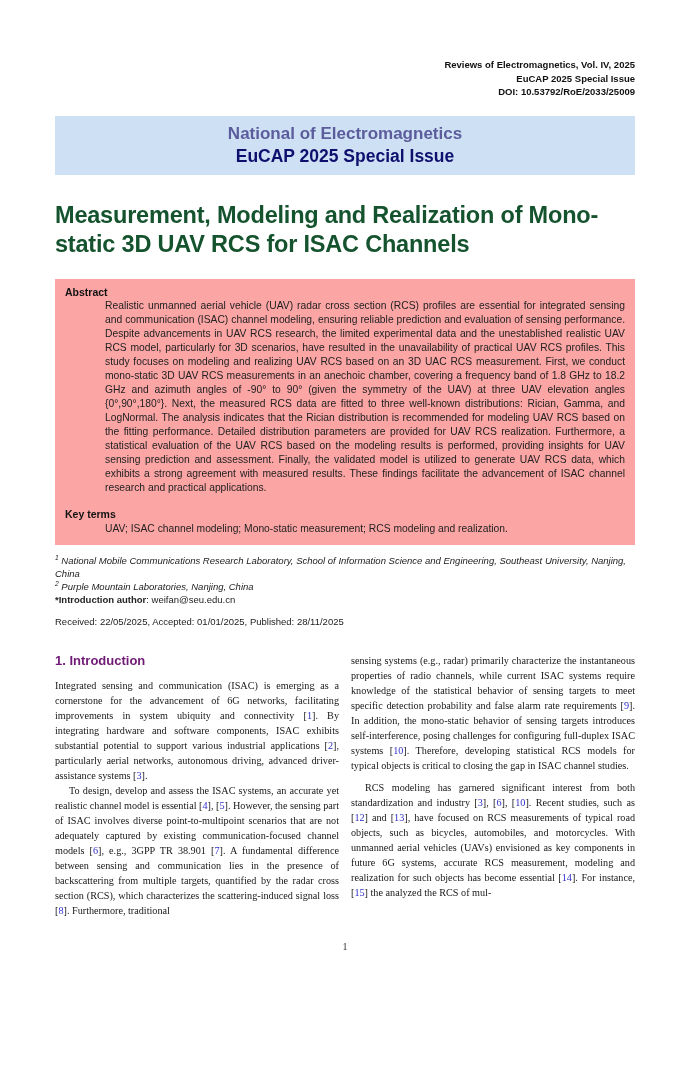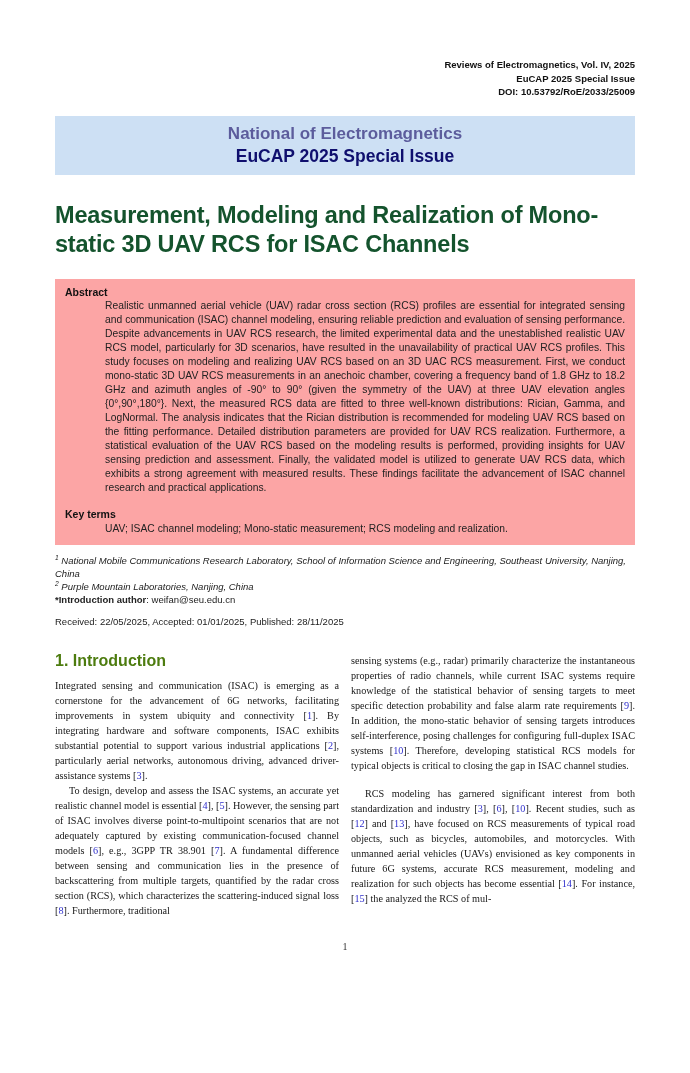--- a/index.html
+++ b/index.html
@@ -78,34 +78,34 @@
 
   
   .columns {
     margin-top:26px;
     display:flex;
     gap:12px;
   }
   .col { width:284px; }
   .section-heading {
     font-weight:bold;
-    font-size:16px;
+    font-size:13px;
     line-height:16px;
-    color:#4d7c0f;
+    color:#701a75;
     margin-bottom:9px;
   }
   .body-p {
     font-family:"Liberation Serif", serif;
     font-size:10.2px;
     line-height:15px;
     text-align:justify;
     color:#161616;
   }
   .indent { text-indent:14px; }
-  .pgap { margin-top:13px; }
+  .pgap { margin-top:7px; }
   .cite { color:#2e2ecc; }
   sup { line-height:0; vertical-align:super; }
 
   .page-number {
     position:absolute;
     top:941px; left:0;
     width:100%;
     text-align:center;
     font-family:"Liberation Serif", serif;
     font-size:10px;

